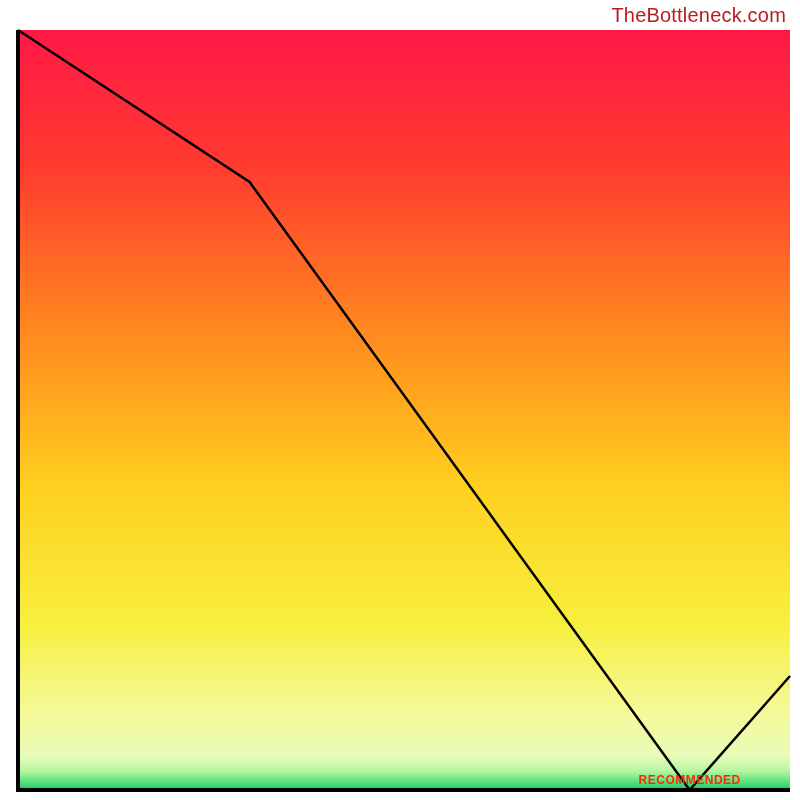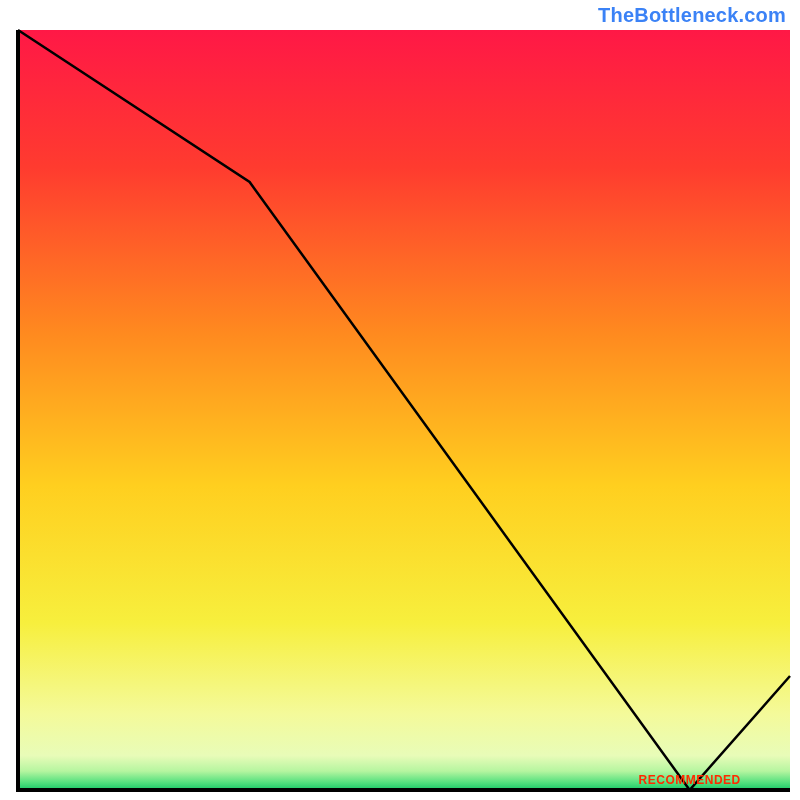--- a/index.html
+++ b/index.html
@@ -14,22 +14,22 @@
   .stage {
     position: relative;
     width: 800px;
     height: 800px;
   }
   .attribution {
     position: absolute;
     top: 4px;
     right: 14px;
     font-size: 20px;
-    font-weight: 700;
-    color: #3b82f6;
+    font-weight: 400;
+    color: #b91c1c;
     letter-spacing: 0.2px;
   }
   svg.chart {
     position: absolute;
     left: 0;
     top: 0;
     width: 800px;
     height: 800px;
   }
   .axis-line {

